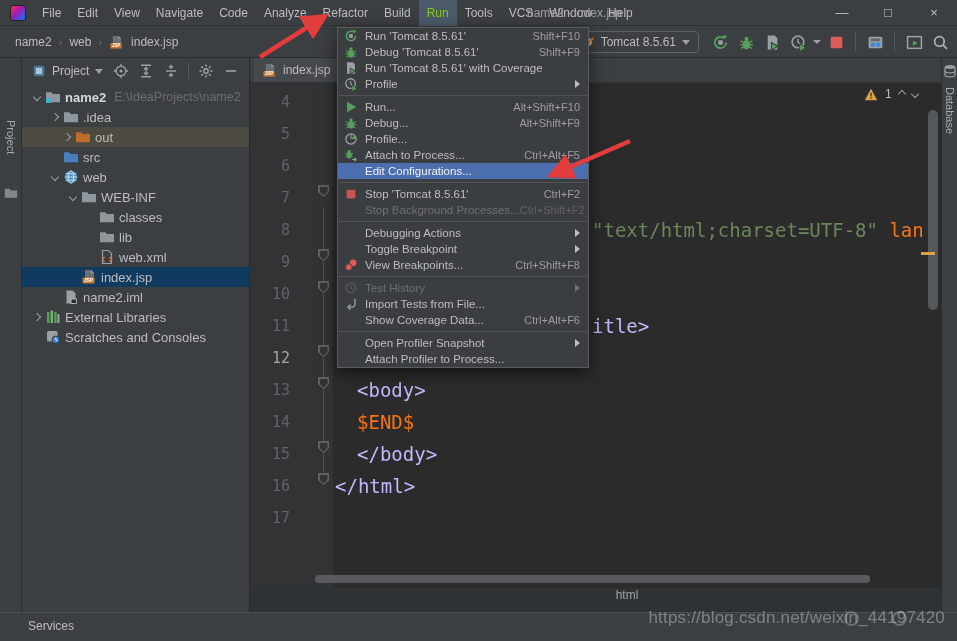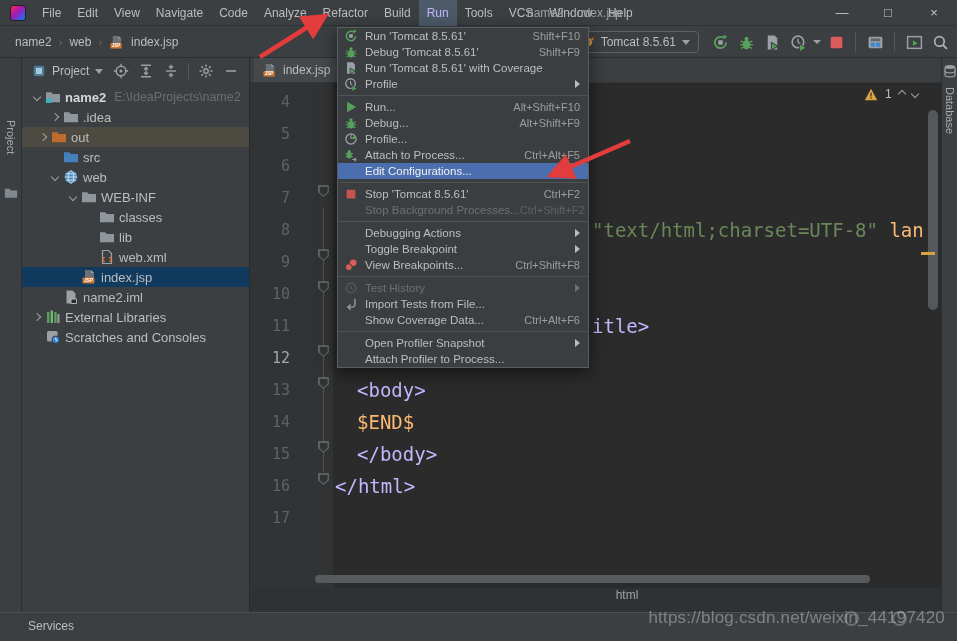--- a/index.html
+++ b/index.html
@@ -8,21 +8,21 @@
           font-family:"Liberation Sans",sans-serif;-webkit-font-smoothing:antialiased;}
 
   
   .titlebar{position:absolute;left:0;top:0;width:957px;height:26px;background:#3c3f41;
             border-bottom:1px solid #303336;display:flex;align-items:center;padding-left:10px;}
   .logo{width:16px;height:16px;border-radius:3px;margin-right:8px;flex:none;
         background:linear-gradient(135deg,#fe2857 0%,#a11bb4 45%,#087cfa 100%);
         border:1px solid #222;}
   .menubar{display:flex;height:26px;}
   .menubar-item{padding:0 8px;line-height:26px;font-size:12px;color:#bdbdbd;cursor:default;}
-  .menubar-item.active{background:#4c5a69;color:#c4b5fd;}
+  .menubar-item.active{background:#4c5a69;color:#84cc16;}
   .win-title{position:absolute;left:527px;top:0;line-height:26px;font-size:12px;color:#9fa2a4;}
   .win-controls{position:absolute;right:0;top:0;display:flex;height:26px;}
   .wc{width:46px;height:26px;line-height:26px;text-align:center;color:#c3c6c8;font-size:13px;}
 
   
   .toolbar{position:absolute;left:0;top:26px;width:957px;height:32px;background:#3c3f41;
            border-bottom:1px solid #2c2f31;}
   .crumbs{position:absolute;left:15px;top:0;height:32px;display:flex;align-items:center;gap:7px;
           font-size:12px;color:#bdbdbd;}
   .crumb-sep{color:#6e7173;font-size:11px;}
@@ -85,21 +85,21 @@
   .fold{position:absolute;left:68px;top:3px;width:11px;height:12px;}
   .fold::before{content:"";position:absolute;inset:0;background:#5e6163;
                 clip-path:polygon(0 0,100% 0,100% 60%,50% 100%,0 60%);}
   .fold::after{content:"";position:absolute;inset:1.5px;background:#313335;
                clip-path:polygon(0 0,100% 0,100% 58%,50% 100%,0 58%);}
   .frags{position:absolute;top:0;font-family:"DejaVu Sans Mono",monospace;font-size:19px;
          line-height:32px;white-space:pre;}
   .c-comment{color:#808080;}
   .c-string{color:#6a8759;}
   .c-tag{color:#c4b5fd;}
-  .c-plain{color:#fdba74;}
+  .c-plain{color:#f97316;}
   .ins-widget{position:absolute;left:614px;top:28px;height:16px;display:flex;align-items:center;gap:7px;}
   .ins-widget .icon{width:14px;height:13px;}
   .ins-count{font-size:12px;color:#bdbdbd;}
   .vscroll{position:absolute;left:678px;top:52px;width:10px;height:200px;background:#55585b;border-radius:5px;}
   .ymark{position:absolute;left:671px;top:194px;width:14px;height:3px;background:#d9a343;}
   .hscroll{position:absolute;left:65px;top:517px;width:555px;height:8px;background:#585b5d;border-radius:4px;}
   .ed-crumbs{position:absolute;left:0;top:530px;width:100%;height:24px;background:#2f3234;
              display:flex;align-items:center;padding-left:63px;gap:12px;font-size:12px;color:#9fa2a4;flex-direction:column;}
   .ed-crumb-sep{color:#66696b;font-size:11px;}
 
@@ -356,21 +356,21 @@
           <span class="chev-slot">
             <span class="chev right"></span>
           </span>
           <span class="icon">
             <svg viewBox="0 0 16 16">
               <path d="M1 3.2h5.2L7.8 5H15v8.3H1z" fill="#8e979e"></path>
             </svg>
           </span>
           <span class="tree-label">.idea</span>
         </div>
-        <div class="tree-row hover" style="padding-left: 12px;">
+        <div class="tree-row hover" style="padding-left: 36px;">
           <span class="chev-slot">
             <span class="chev right"></span>
           </span>
           <span class="icon">
             <svg viewBox="0 0 16 16">
               <path d="M1 3.2h5.2L7.8 5H15v8.3H1z" fill="#bf6b2d"></path>
             </svg>
           </span>
           <span class="tree-label">out</span>
         </div>

